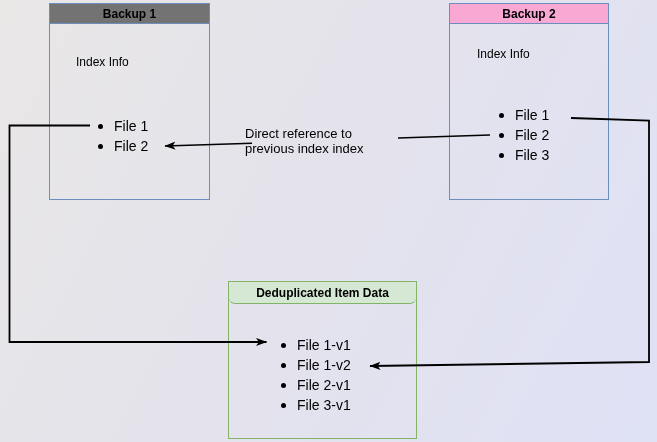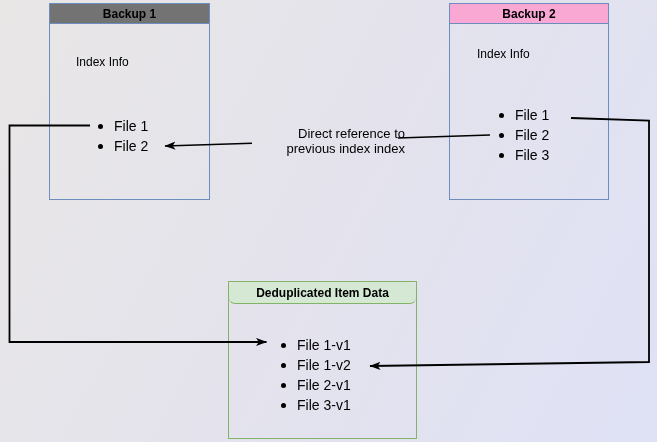--- a/index.html
+++ b/index.html
@@ -30,21 +30,21 @@
   ul.file-list li::before{
     content:'';position:absolute;left:8px;top:7.5px;width:5px;height:5px;
     border-radius:50%;background:#000;
   }
   #backup1 .file-list{left:40px;top:112px;}
   #backup2 .file-list{left:41px;top:101px;}
   #dedup .file-list{left:44px;top:53px;}
   #connectors{position:absolute;left:0;top:0;z-index:5;pointer-events:none;}
   #edge-label{
     position:absolute;left:245px;top:126px;width:160px;z-index:6;
-    text-align:right;font-size:13px;line-height:15px;color:#000;
+    text-align:left;font-size:13px;line-height:15px;color:#000;
   }
 </style>
 </head>
 <body>
 
 <div class="node" id="backup1" style="border-color: rgb(108, 142, 191);">
   <div class="node-header" style="background-color: #737373;">
     <span>Backup 1</span>
   </div>
   <div class="index-label">Index Info</div>

